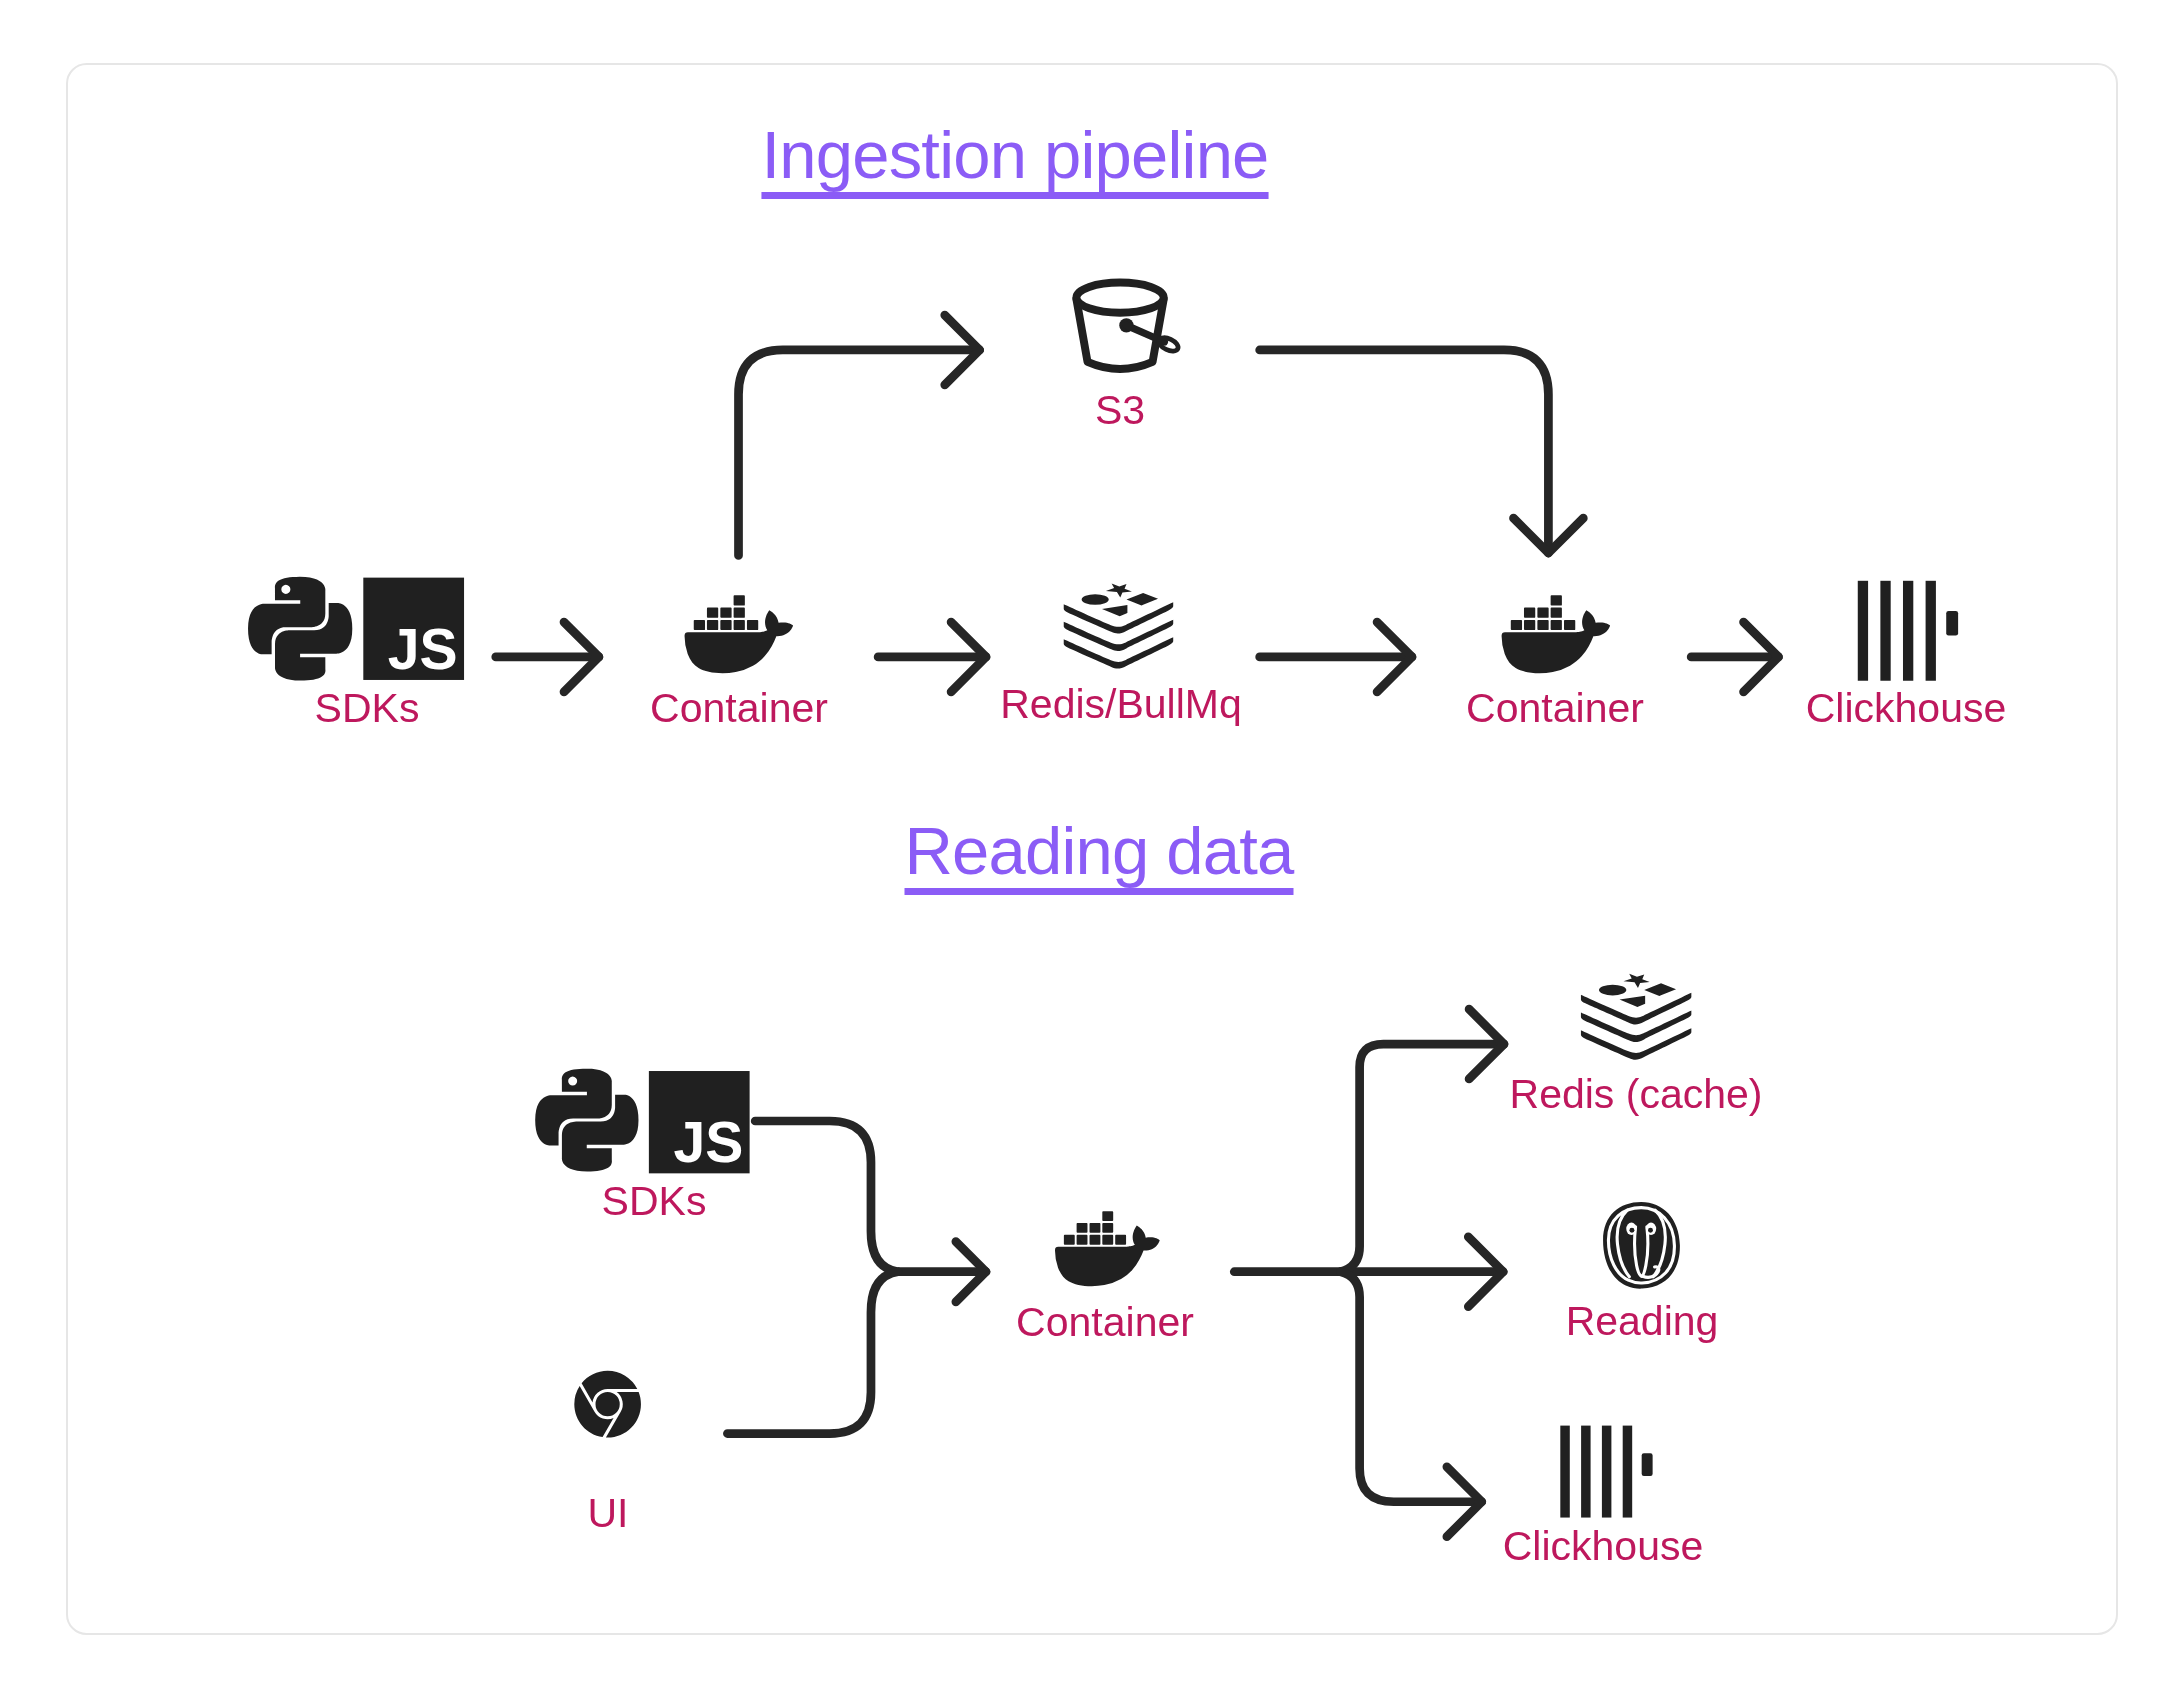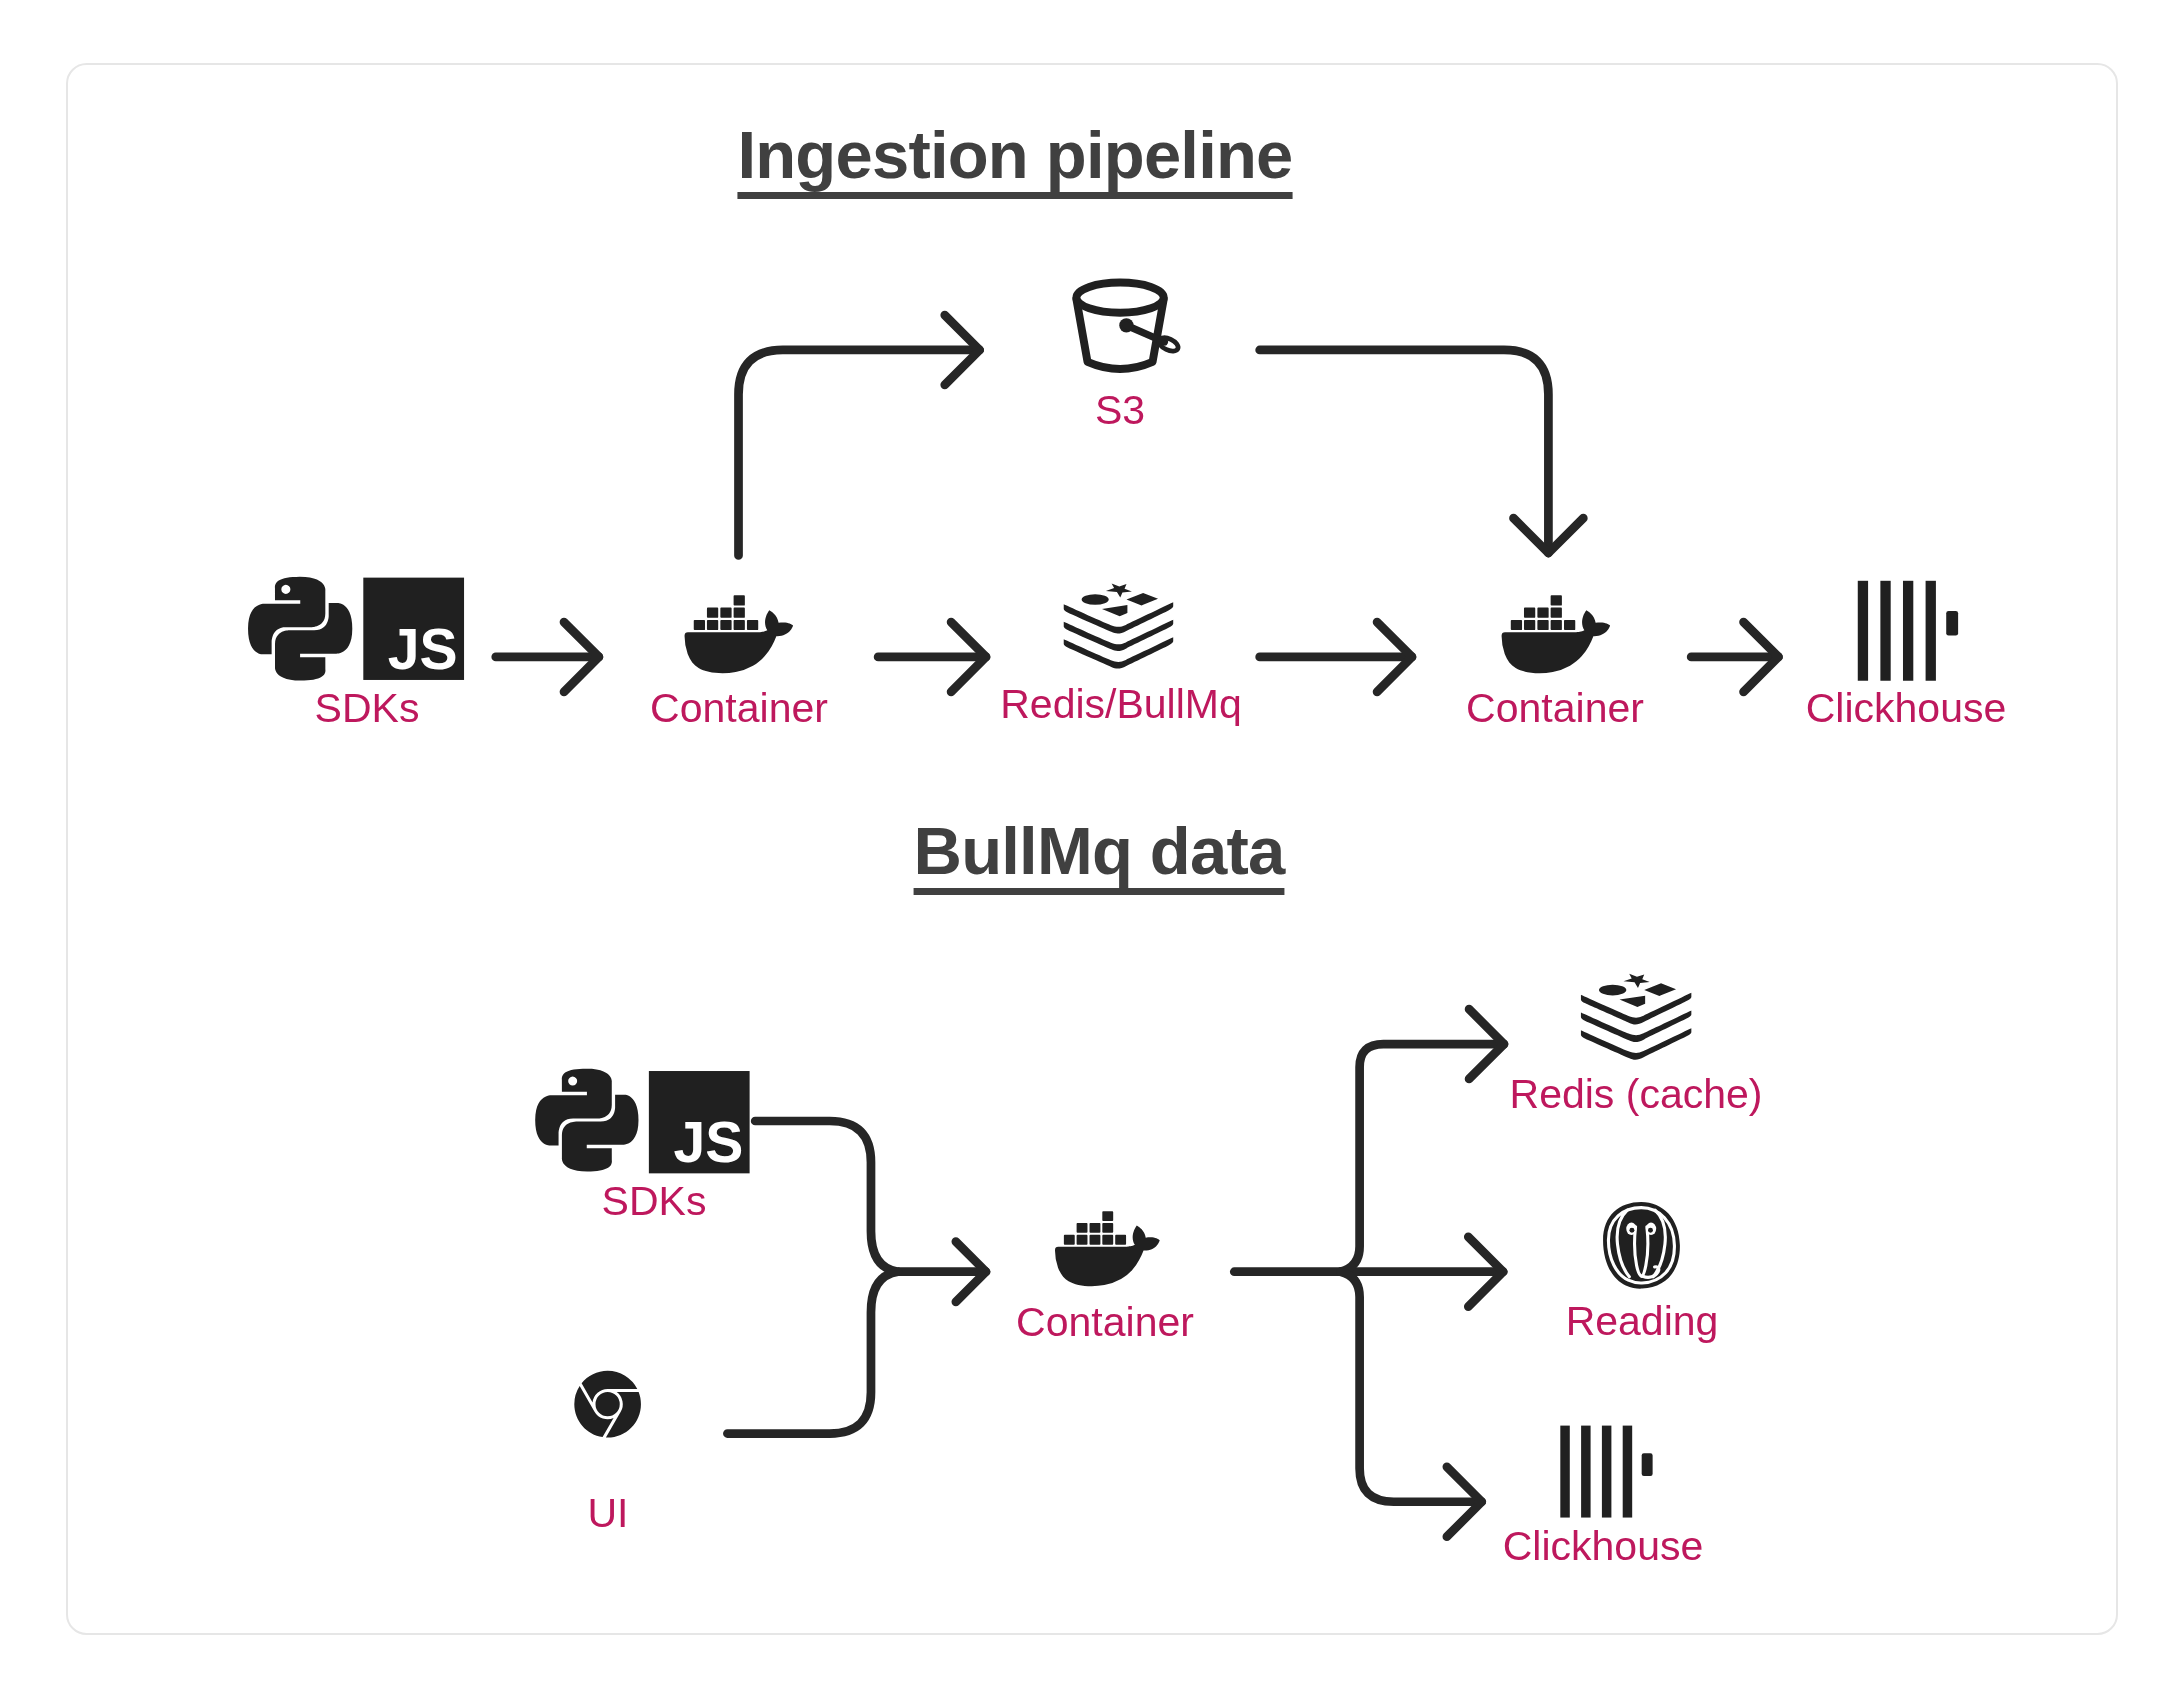--- a/index.html
+++ b/index.html
@@ -7,21 +7,21 @@
     width:2183px;height:1701px;position:relative;background:#ffffff;
     font-family:"Liberation Sans",sans-serif;overflow:hidden;
   }
   .card{
     position:absolute;left:66px;top:63px;width:2048px;height:1568px;
     background:#ffffff;border:2.4px solid #e6e6e6;border-radius:20.6px;
   }
   svg.canvas{position:absolute;left:0;top:0;}
   .title{
     position:absolute;transform:translateX(-50%);
-    font-size:67px;font-weight:700;color:#404040;white-space:nowrap;
+    font-size:67px;font-weight:400;color:#8b5cf6;white-space:nowrap;
     text-decoration:underline;text-decoration-thickness:7.1px;text-underline-offset:13.5px;
     letter-spacing:-0.8px;
   }
   .lbl{
     position:absolute;transform:translateX(-50%);
     font-size:41px;color:#be185d;white-space:nowrap;
   }
   .edge{stroke:#262626;stroke-width:11;fill:none;stroke-linecap:round;stroke-linejoin:round;}
   .icon{fill:#202020;}
   .wink{stroke:#ffffff;stroke-width:3;fill:none;stroke-linecap:round;}
@@ -134,21 +134,21 @@
     <path class="wink" d="M55.5 31 C57 44 56.8 57 54.5 68.5 C53.2 75 52 78.5 50.5 79"></path>
     <ellipse cx="40.5" cy="33" rx="5" ry="6" fill="#ffffff"></ellipse>
     <circle cx="41" cy="34.5" r="2.4" fill="#202020"></circle>
     <ellipse cx="59.5" cy="33" rx="5" ry="6" fill="#ffffff"></ellipse>
     <circle cx="59" cy="34.5" r="2.4" fill="#202020"></circle>
     <path class="wink" d="M51.5 79 C57.5 81.5 63.5 79.5 66.5 74.5 C68 71.5 66 69 63 70"></path>
   </g>
 </svg>
 
 <div class="title" style="left:1015px;top:116px">Ingestion pipeline</div>
-<div class="title" style="left:1099px;top:812px">BullMq data</div>
+<div class="title" style="left:1099px;top:812px">Reading data</div>
 
 <div class="lbl" style="left:367px;top:685px">SDKs</div>
 <div class="lbl" style="left:739px;top:685px">Container</div>
 <div class="lbl" style="left:1120px;top:387px">S3</div>
 <div class="lbl" style="left:1121px;top:681px">Redis/BullMq</div>
 <div class="lbl" style="left:1555px;top:685px">Container</div>
 <div class="lbl" style="left:1906px;top:685px">Clickhouse</div>
 
 <div class="lbl" style="left:654px;top:1178px">SDKs</div>
 <div class="lbl" style="left:608px;top:1490px">UI</div>

